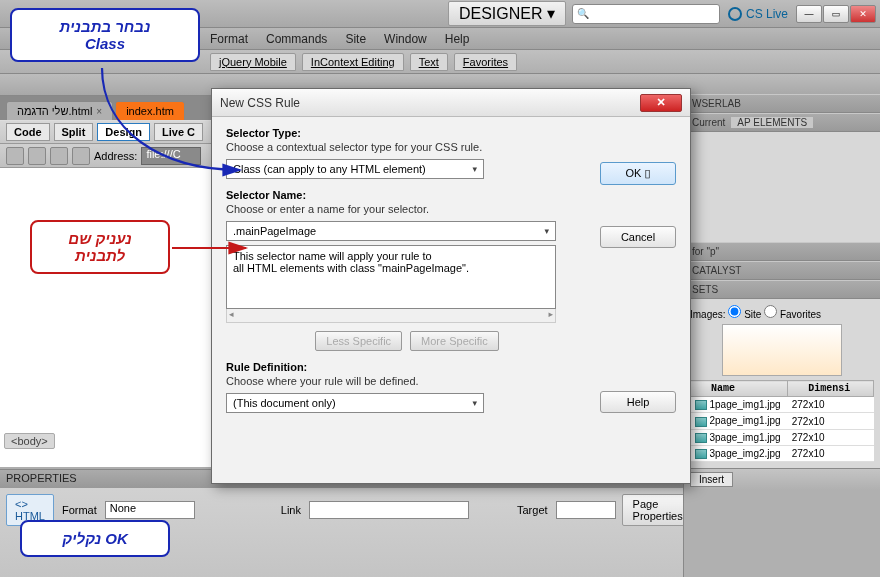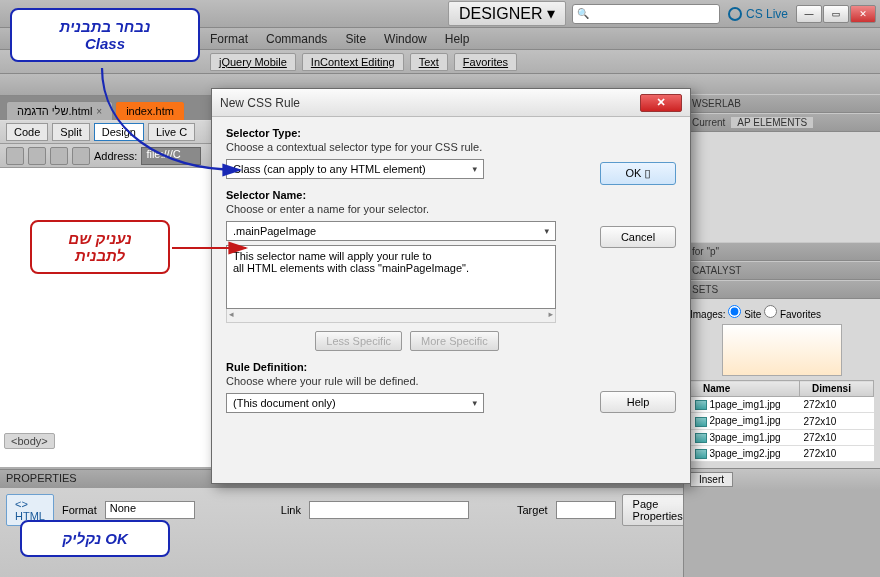--- a/index.html
+++ b/index.html
@@ -16,41 +16,41 @@
 .win-btn.close { background: linear-gradient(#e88,#c33); color:#fff; }
 .menubar { background: linear-gradient(#b8b8b8,#a4a4a4); height: 22px; display: flex; align-items: center; padding-left: 210px; gap: 18px; font-size: 12px; color: #222; border-bottom: 1px solid #888;}
 .toolbar-row { background: linear-gradient(#c0c0c0,#b0b0b0); height: 24px; display: flex; align-items: center; padding-left: 210px; gap: 6px; font-size: 11px; border-bottom: 1px solid #888;}
 .tb-tab { background: #d8d8d8; border: 1px solid #999; padding: 2px 8px; border-radius: 2px 2px 0 0; text-decoration: underline; }
 .icon-row { background: linear-gradient(#bcbcbc,#a8a8a8); height: 22px; border-bottom: 1px solid #888;}
 .doc-tabs { background: #8a8a8a; height: 24px; display: flex; align-items: flex-end; padding-left: 6px; gap: 0; }
 .doc-tab { background: #b0b0b0; padding: 3px 10px; font-size: 11px; border: 1px solid #888; border-bottom: none; border-radius: 3px 3px 0 0; margin-right: 2px; display:flex; gap:4px; align-items:center;}
 .doc-tab.active { background: #f97316; }
 .close-x { font-size:10px; color:#555; }
 .view-bar { background: linear-gradient(#d8d8d8,#c8c8c8); height: 24px; display: flex; align-items: center; padding: 0 6px; gap: 4px; border-bottom: 1px solid #999; border-top: 1px solid #ddd;}
-.vb-btn { background: #e8e8e8; border: 1px solid #999; padding: 2px 7px; font-size: 11px; }
+.vb-btn { background: #e8e8e8; border: 1px solid #999; padding: 2px 7px; font-size: 11px; font-weight: bold; }
 .vb-btn.active { background: #fff; border-color: #2a7bc0; }
 .addr-bar { background: linear-gradient(#d0d0d0,#c0c0c0); height: 24px; display: flex; align-items: center; padding: 0 6px; gap: 4px; border-bottom: 1px solid #999;}
 .addr-fld { background: #8a8a8a; border: 1px solid #666; height: 18px; flex: 0 0 60px; color:#fff; padding:0 4px;}
 .nav-ico { width:18px; height:18px; background:#b8b8b8; border:1px solid #888; border-radius:2px;}
 .canvas { background: #fff; position:absolute; top:168px; left:0; right:197px; bottom:110px; }
 .body-tag { position:absolute; bottom:128px; left:4px; font-size:11px; color:#444; background:#d8d8d8; padding:1px 6px; border:1px solid #aaa; border-radius:2px;}
 .prop-panel { position:absolute; bottom:0; left:0; right:197px; height:108px; background: linear-gradient(#d4d4d4,#c4c4c4); border-top:1px solid #888; }
 .prop-head { background: linear-gradient(#ababab,#989898); height:18px; font-size:11px; padding:2px 6px; color:#222;}
 .prop-body { padding:6px; display:flex; flex-direction:row; gap:6px;}
 .prop-row { display:flex; gap:8px; align-items:center; font-size:11px;}
 .prop-sel { background:#fff; border:1px solid #888; height:18px; min-width:90px; padding:0 4px;}
 .html-btn { background:#e4eef8; border:1px solid #6ca0d0; padding:3px 8px; border-radius:2px; color:#1a5a9a;}
 .page-btn { background: linear-gradient(#f8f8f8,#dcdcdc); border: 1px solid #999; padding: 3px 10px; font-size: 11px; border-radius: 2px; }
 .right-pane { position:absolute; top:50px; right:0; width:197px; bottom:0; background:#b0b0b0; border-left:1px solid #888;margin-top:44px;}
 .rp-tab { background: linear-gradient(#ababab,#9a9a9a); padding:3px 8px; font-size:10px; color:#333; border-bottom:1px solid #888; border-top:1px solid #c8c8c8;}
 .rp-body { background:#d8d8d8; height:40px; padding:4px; font-size:10px;}
 .rp-assets { background:#d8d8d8; padding:6px; font-size:10px;}
 .asset-img { width:120px; height:52px; background:linear-gradient(#fff,#ffe8c8); margin:4px auto; border:1px solid #aaa;}
 .file-tbl { width:100%; font-size:10px; background:#fff; border-collapse:collapse; margin-top:4px;}
-.file-tbl th { background: linear-gradient(#e8e8e8,#d0d0d0); border:1px solid #aaa; padding:2px 12px; text-align:left;}
+.file-tbl th { background: linear-gradient(#e8e8e8,#d0d0d0); border:1px solid #aaa; padding:2px 20px; text-align:left;font-family:Liberation Mono, monospace;}
 .file-tbl td { border-bottom:1px solid #ddd; padding:2px 4px;}
 .insert-bar { background: linear-gradient(#c4c4c4,#b0b0b0); height:22px; border-top:1px solid #888; font-size:10px; padding:3px 6px; display:flex; align-items:center;}
 
 .dialog { position:absolute; top:88px; left:211px; width:480px; height:396px; background:#f2f2f2; border:1px solid #6a6a6a; box-shadow: 4px 4px 12px rgba(0,0,0,0.4); z-index:50;}
 .dlg-title { background: linear-gradient(#fbfbfb,#e2e2e2); height:28px; display:flex; align-items:center; padding:0 8px; font-size:12px; color:#333; border-bottom:1px solid #bbb;}
 .dlg-title .spacer { flex:1; }
 .dlg-close { width:42px; height:18px; background: linear-gradient(#e66,#c22); border:1px solid #933; border-radius:2px; color:#fff; display:flex;align-items:center;justify-content:center;font-size:11px;font-weight:bold;}
 .dlg-body { padding: 10px 14px; display:flex; gap:12px;}
 .dlg-main { flex:1; }
 .dlg-side { width:76px; display:flex; flex-direction:column; gap:6px;}

